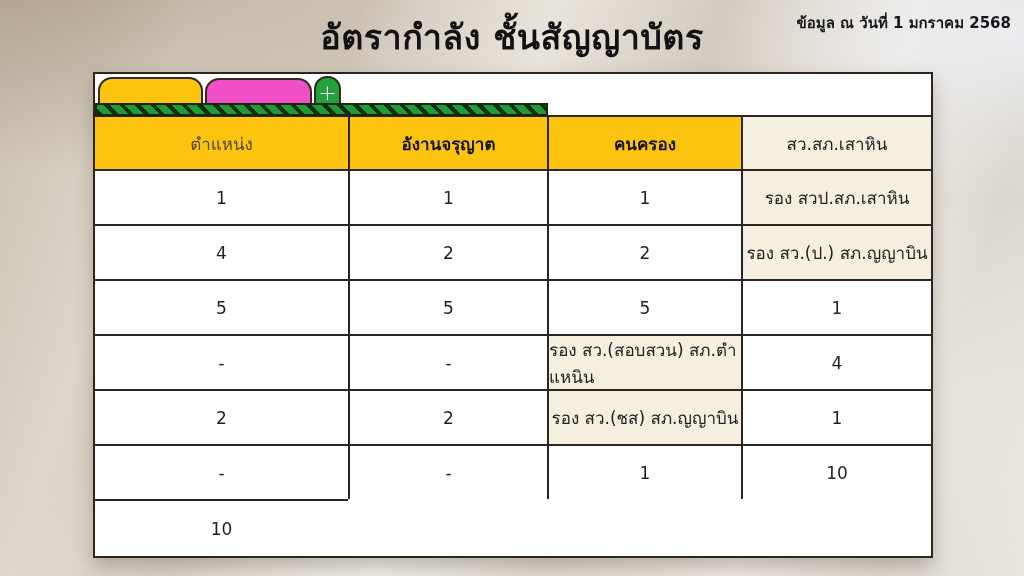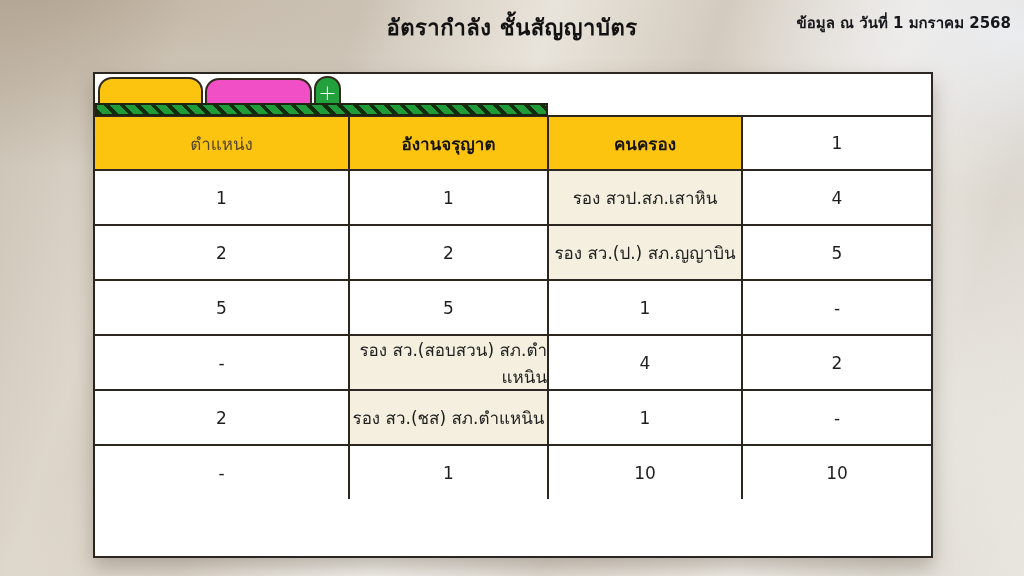--- a/index.html
+++ b/index.html
@@ -9,21 +9,21 @@
     background-color:#d6cfc5;
     background-image:
       radial-gradient(620px 360px at 6% -8%, rgba(148,128,103,.55), rgba(148,128,103,0) 60%),
       radial-gradient(520px 300px at 99% 6%, rgba(236,238,242,.9), rgba(236,238,242,0) 55%),
       radial-gradient(700px 420px at 38% 112%, rgba(255,255,255,.55), rgba(255,255,255,0) 62%),
       radial-gradient(420px 500px at 88% 70%, rgba(255,255,255,.45), rgba(255,255,255,0) 60%),
       linear-gradient(108deg,#c9c0b2 0%,#ddd6ca 16%,#d0c7ba 30%,#e9e4db 46%,#d3cbbf 60%,#eee9e2 76%,#d8d2c8 88%,#e6e2db 100%);
   }
   .title{
     position:absolute;left:0;top:10px;width:100%;
-    text-align:center;font-size:22px;font-weight:bold;color:#121212;
+    text-align:center;font-size:34px;font-weight:bold;color:#121212;
     letter-spacing:.5px;
   }
   .date-note{
     position:absolute;right:13px;top:11px;
     font-size:15px;font-weight:bold;color:#17181c;
   }
   .sheet{
     position:absolute;left:93px;top:72px;width:840px;height:486px;
     box-sizing:border-box;border:2.5px solid #2b2620;background:#ffffff;
     box-shadow:0 9px 18px rgba(92,80,62,.35);
@@ -45,21 +45,21 @@
       rgba(13,34,10,.92) 0 4px, rgba(13,34,10,0) 4px 11px);
   }
   .tbl{
     display:grid;width:100%;height:calc(100% - 41px);
     grid-template-columns:253px 199px 194px 1fr;
     grid-template-rows:54px repeat(6,55px) 1fr;
   }
   .cell{
     box-sizing:border-box;border-top:2px solid #2b2620;border-left:2px solid #2b2620;
     display:flex;align-items:center;justify-content:center;
-    font-size:17px;color:#1f1f1f;background:#ffffff;text-align:right;
+    font-size:17px;color:#1f1f1f;background:#ffffff;text-align:left;
   }
   .cell:nth-child(4n+1){border-left:0;}
   .hdr{background:#fdc40f;font-weight:bold;color:#141310;}
   .hdr-first{font-weight:500;color:#55482a;}
   .pos{background:#f4efdf;}
 </style>
 </head>
 <body>
 
 <div class="stage">
@@ -77,20 +77,21 @@
       </div>
       <div class="hatch-bar"></div>
     </div>
 
     <div class="tbl">
 
       <div class="cell hdr hdr-first">ตำแหน่ง</div>
       <div class="cell hdr">อังานจรุญาต</div>
       <div class="cell hdr">คนครอง</div>
 
+      <div class="cell pos">สว.สภ.เสาหิน</div>
       <div class="cell num">1</div>
       <div class="cell num">1</div>
       <div class="cell num">1</div>
 
       <div class="cell pos">รอง สวป.สภ.เสาหิน</div>
       <div class="cell num">4</div>
       <div class="cell num">2</div>
       <div class="cell num">2</div>
 
       <div class="cell pos">รอง สว.(ป.) สภ.ญญาบิน</div>
@@ -100,21 +101,21 @@
 
       <div class="cell num">1</div>
       <div class="cell num">-</div>
       <div class="cell num">-</div>
 
       <div class="cell pos">รอง สว.(สอบสวน) สภ.ตำแหนิน</div>
       <div class="cell num">4</div>
       <div class="cell num">2</div>
       <div class="cell num">2</div>
 
-      <div class="cell pos">รอง สว.(ชส) สภ.ตำแหนิน</div>
+      <div class="cell pos">รอง สว.(ชส) สภ.ญญาบิน</div>
       <div class="cell num">1</div>
       <div class="cell num">-</div>
       <div class="cell num">-</div>
 
       <div class="cell num">1</div>
       <div class="cell num">10</div>
       <div class="cell num">10</div>
 
     </div>
   </div>

